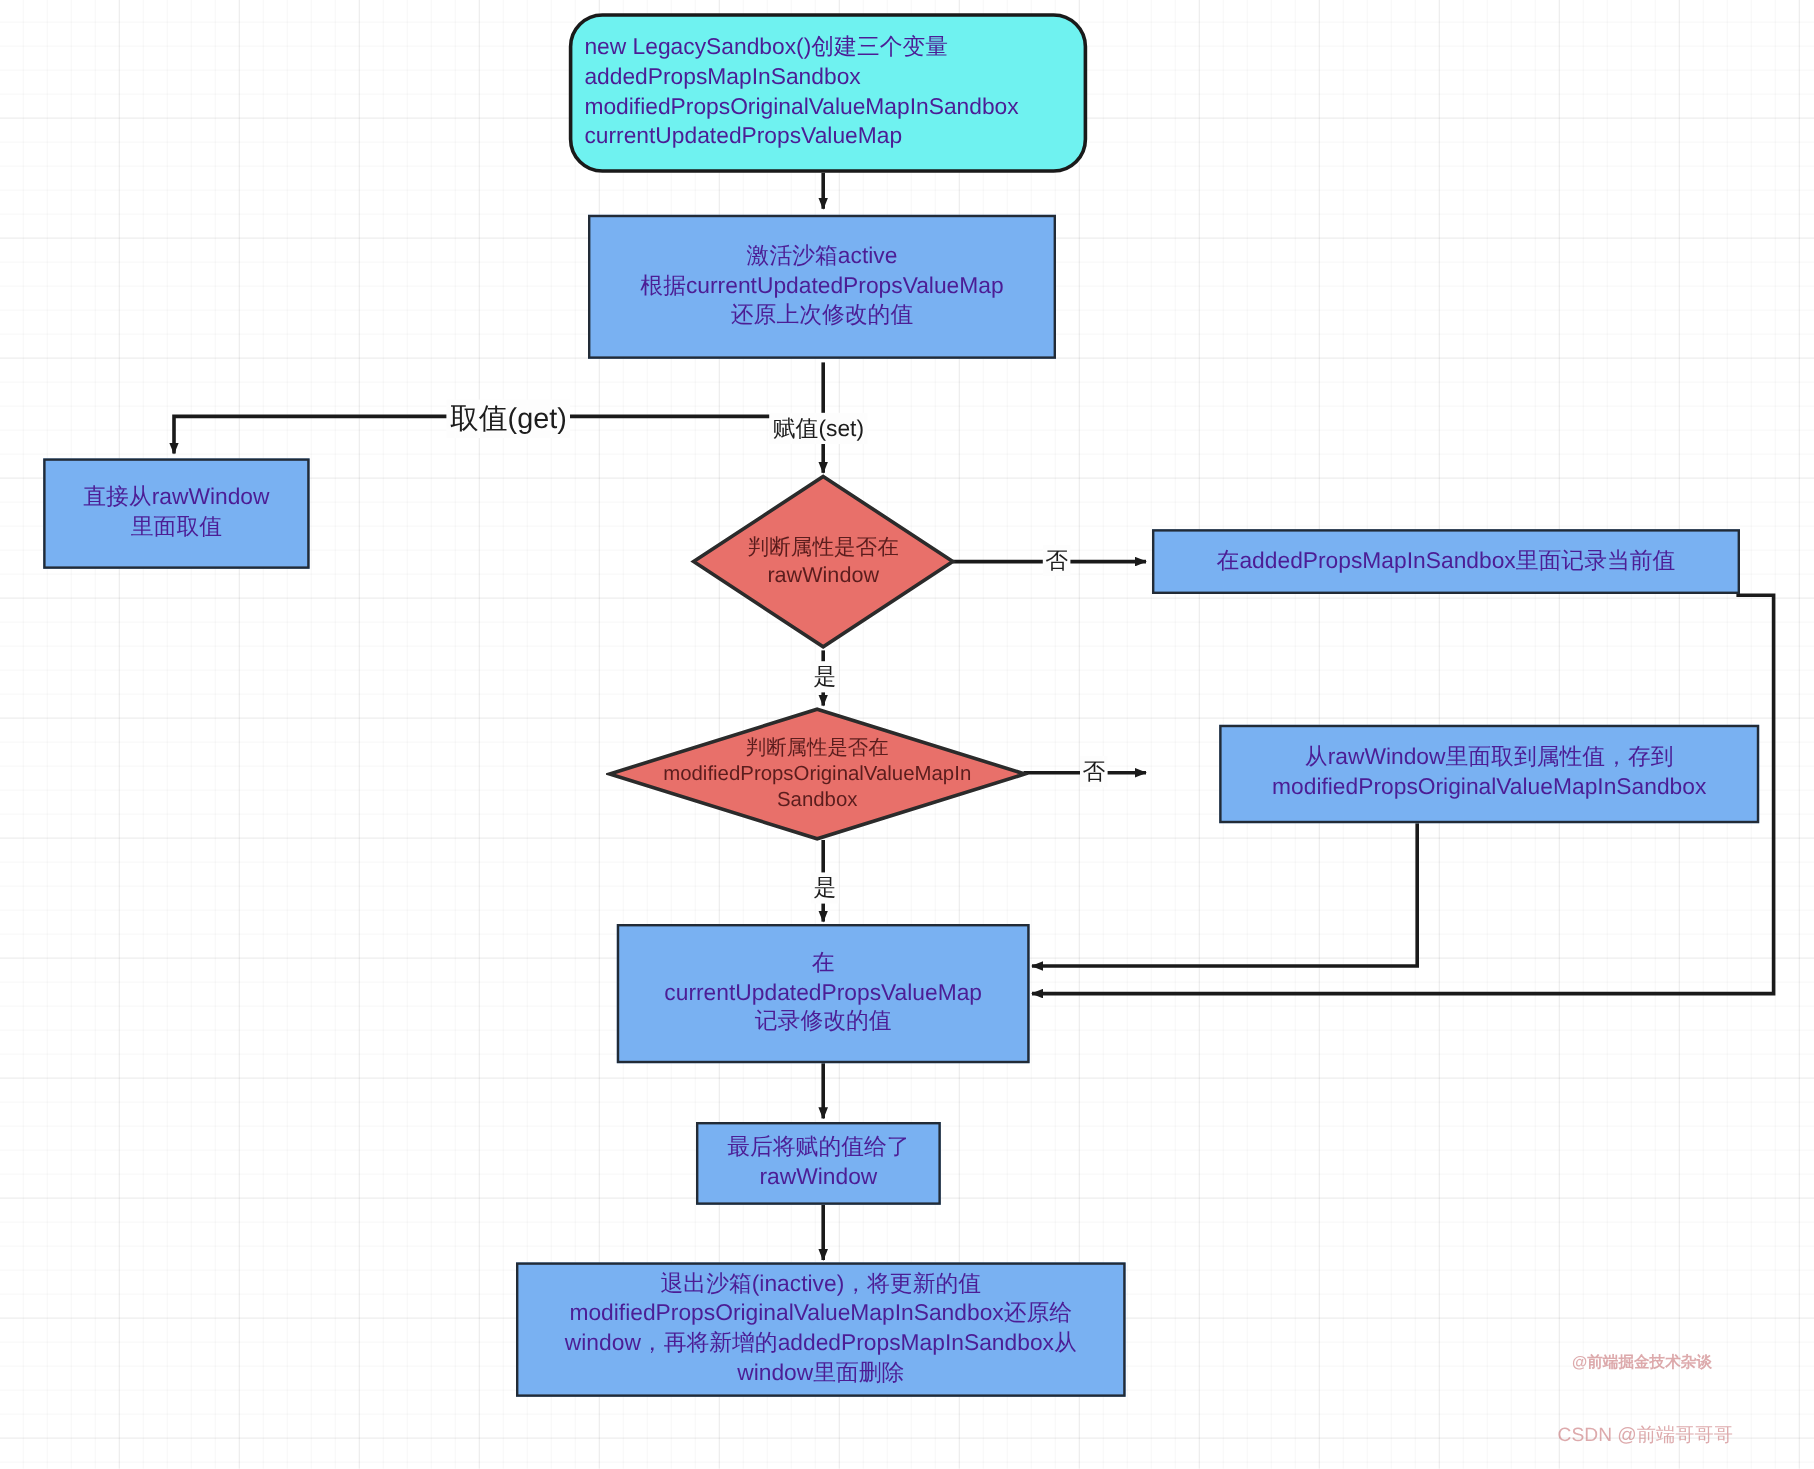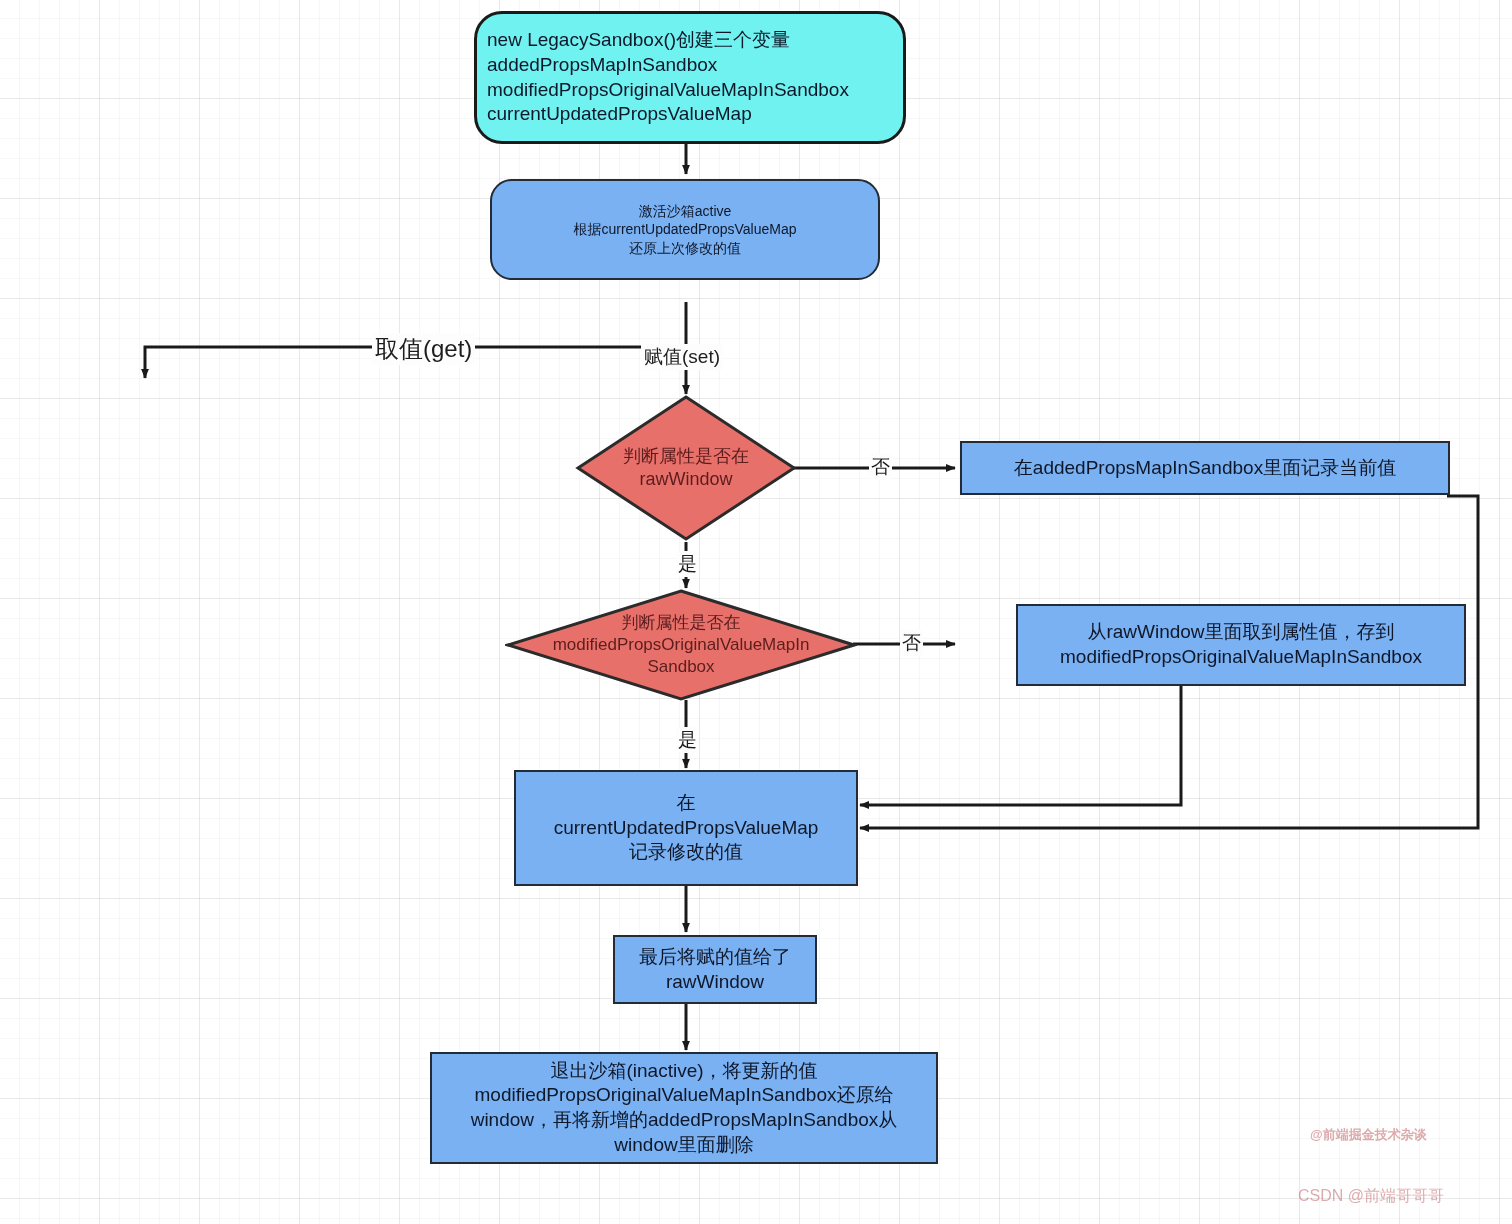--- a/index.html
+++ b/index.html
@@ -28,21 +28,21 @@
     width: 1512px;
     height: 1224px;
   }
   .node {
     position: absolute;
     box-sizing: border-box;
     display: flex;
     align-items: center;
     justify-content: center;
     text-align: center;
-    color: #0f172a;
+    color: #4c1d95;
     line-height: 1.30;
     white-space: pre-line;
     z-index: 3;
   }
   .node.rect {
     background: #79b1f2;
     border: 2.5px solid #222b36;
   }
   .node.term {
     background: #6ff2f0;
@@ -131,24 +131,26 @@
 
       <path d="M686,1004 L686,1050" marker-end="url(#ah)"></path>
     </g>
   </svg>
 
   <div class="node term" style="left:474px; top:11px; width:432px; height:133px; font-size:19px;">new LegacySandbox()创建三个变量
 addedPropsMapInSandbox
 modifiedPropsOriginalValueMapInSandbox
 currentUpdatedPropsValueMap</div>
 
-  <div class="node rect" style="left:490px; top:179px; width:390px; height:101px; font-size:14px;border-radius:22px;">激活沙箱active
+  <div class="node rect" style="left:490px; top:179px; width:390px; height:120px; font-size:19px;">激活沙箱active
 根据currentUpdatedPropsValueMap
 还原上次修改的值</div>
 
+  <div class="node rect" style="left:36px; top:382px; width:222px; height:92px; font-size:19px;">直接从rawWindow
+里面取值</div>
 
   <div class="diamond-wrap" style="left:575px; top:394px; width:222px; height:148px;">
     <svg width="222" height="148" viewBox="0 0 222 148" xmlns="http://www.w3.org/2000/svg">
       <polygon points="111,3 219,74 111,145 3,74" fill="#e8706a" stroke="#2b2b2b" stroke-width="3"></polygon>
     </svg>
     <div class="diamond-label" style="font-size:18px;">判断属性是否在
 rawWindow</div>
   </div>
 
   <div class="node rect" style="left:960px; top:441px; width:490px; height:54px; font-size:19px;">在addedPropsMapInSandbox里面记录当前值</div>
@@ -162,21 +164,21 @@
 Sandbox</div>
   </div>
 
   <div class="node rect" style="left:1016px; top:604px; width:450px; height:82px; font-size:19px;">从rawWindow里面取到属性值，存到
 modifiedPropsOriginalValueMapInSandbox</div>
 
   <div class="node rect" style="left:514px; top:770px; width:344px; height:116px; font-size:19px;">在
 currentUpdatedPropsValueMap
 记录修改的值</div>
 
-  <div class="node rect" style="left:613px; top:935px; width:204px; height:69px; font-size:19px;">最后将赋的值给了
+  <div class="node rect" style="left:580px; top:935px; width:204px; height:69px; font-size:19px;">最后将赋的值给了
 rawWindow</div>
 
   <div class="node rect" style="left:430px; top:1052px; width:508px; height:112px; font-size:19px;">退出沙箱(inactive)，将更新的值
 modifiedPropsOriginalValueMapInSandbox还原给
 window，再将新增的addedPropsMapInSandbox从
 window里面删除</div>
 
   <div class="edge-label" style="left:372px; top:333px; font-size:24px; background:#fdfdfd; padding:0 3px;">取值(get)</div>
 
   <div class="edge-label" style="left:641px; top:344px; font-size:19px; background:#fdfdfd; padding:0 3px;">赋值(set)</div>

